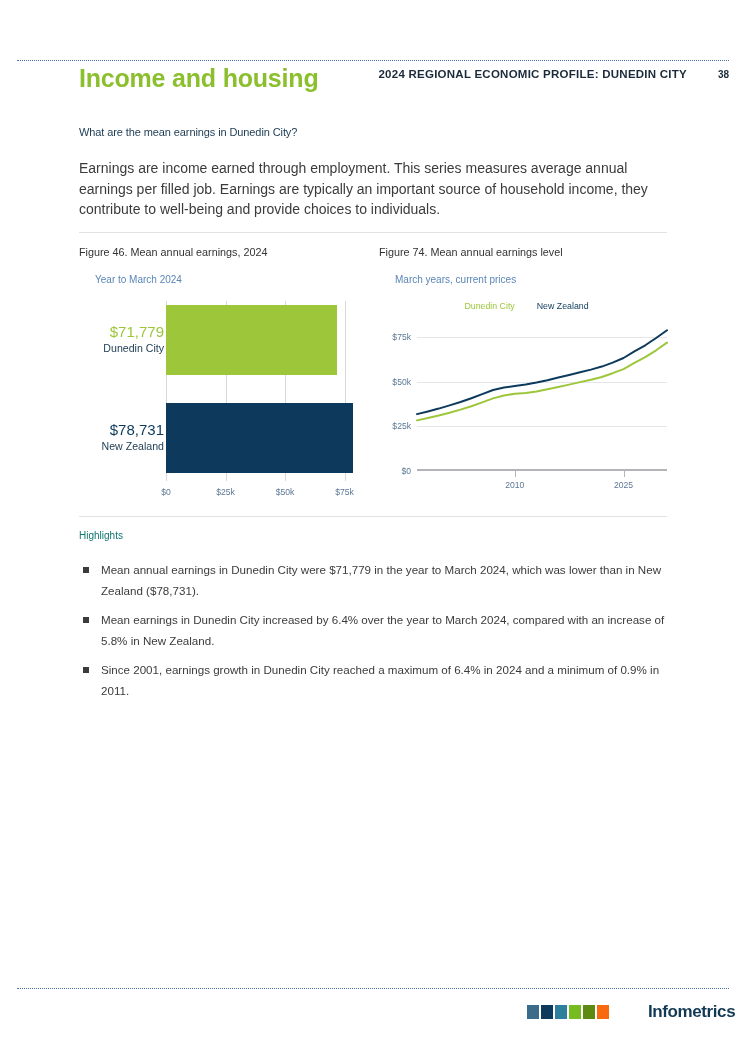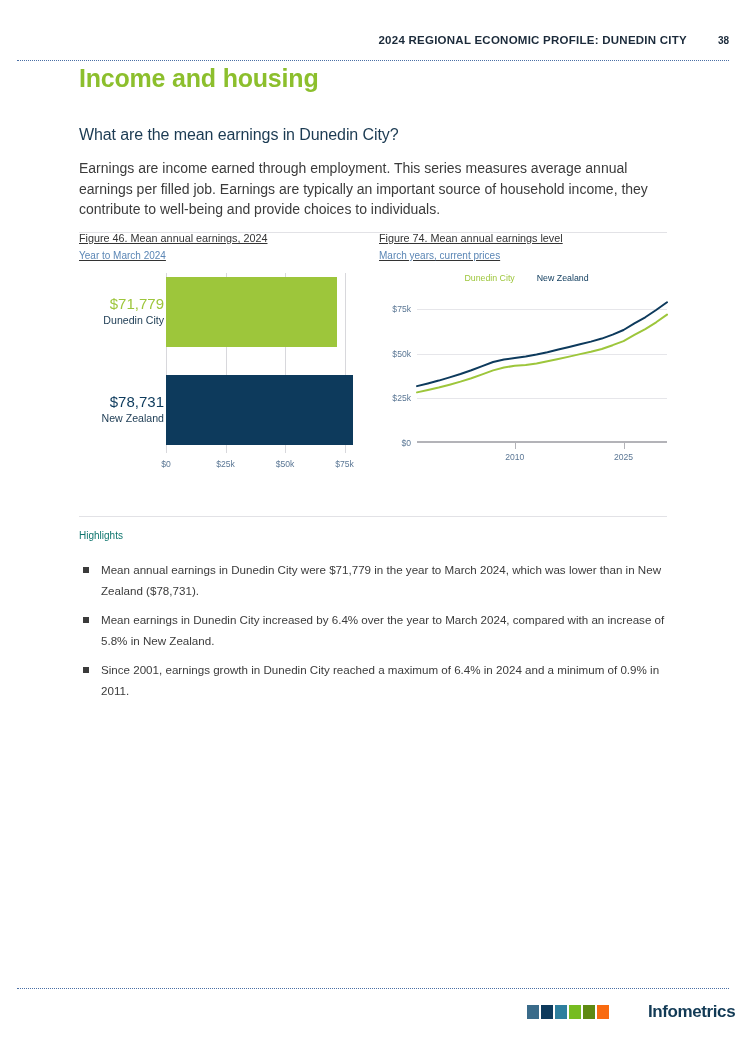--- a/index.html
+++ b/index.html
@@ -31,20 +31,21 @@
     display: flex;
     align-items: baseline;
     justify-content: flex-end;
   }
   .header-title {
     font-size: 11.5px;
     font-weight: bold;
     letter-spacing: 0.25px;
     color: #1b2a3a;
     text-transform: uppercase;
+    margin-top: 34px;
   }
   .header-page {
     font-size: 10px;
     font-weight: bold;
     color: #1b2a3a;
     margin-left: 26px;
     min-width: 16px;
     text-align: right;
   }
   .dotted-rule {
@@ -64,21 +65,21 @@
     left: 79px;
     font-size: 25px;
     font-weight: bold;
     color: #8cbf2d;
     letter-spacing: -0.2px;
   }
   .question {
     position: absolute;
     top: 126px;
     left: 79px;
-    font-size: 16px;
+    font-size: 11px;
     color: #1b3a52;
     letter-spacing: -0.1px;
     text-align: right;
   }
   .intro {
     position: absolute;
     top: 158px;
     left: 79px;
     width: 588px;
     font-size: 14px;
@@ -92,35 +93,34 @@
     width: 588px;
     height: 0;
     border-top: 1px solid #e2e2e6;
   }
   .hr-top { top: 232px; }
   .hr-bottom { top: 516px; }
 
   
   .figure {
     position: absolute;
-    top: 232px;
-    text-decoration: underline;
+    top: 246px;
   }
   .figure-left  { left: 79px;  width: 295px; }
   .figure-right { left: 379px; width: 295px; }
 
   .fig-title {
     font-size: 10.8px;
     color: #333333;
     margin: 0 0 6px 0;
   }
   .fig-sub {
     font-size: 10px;
     color: #5b86b5;
-    margin: 0;
+    margin: 16px;
   }
 
   
   .barchart {
     position: relative;
     width: 295px;
     height: 205px;
     margin-top: 12px;
   }
   .bar-plot {

